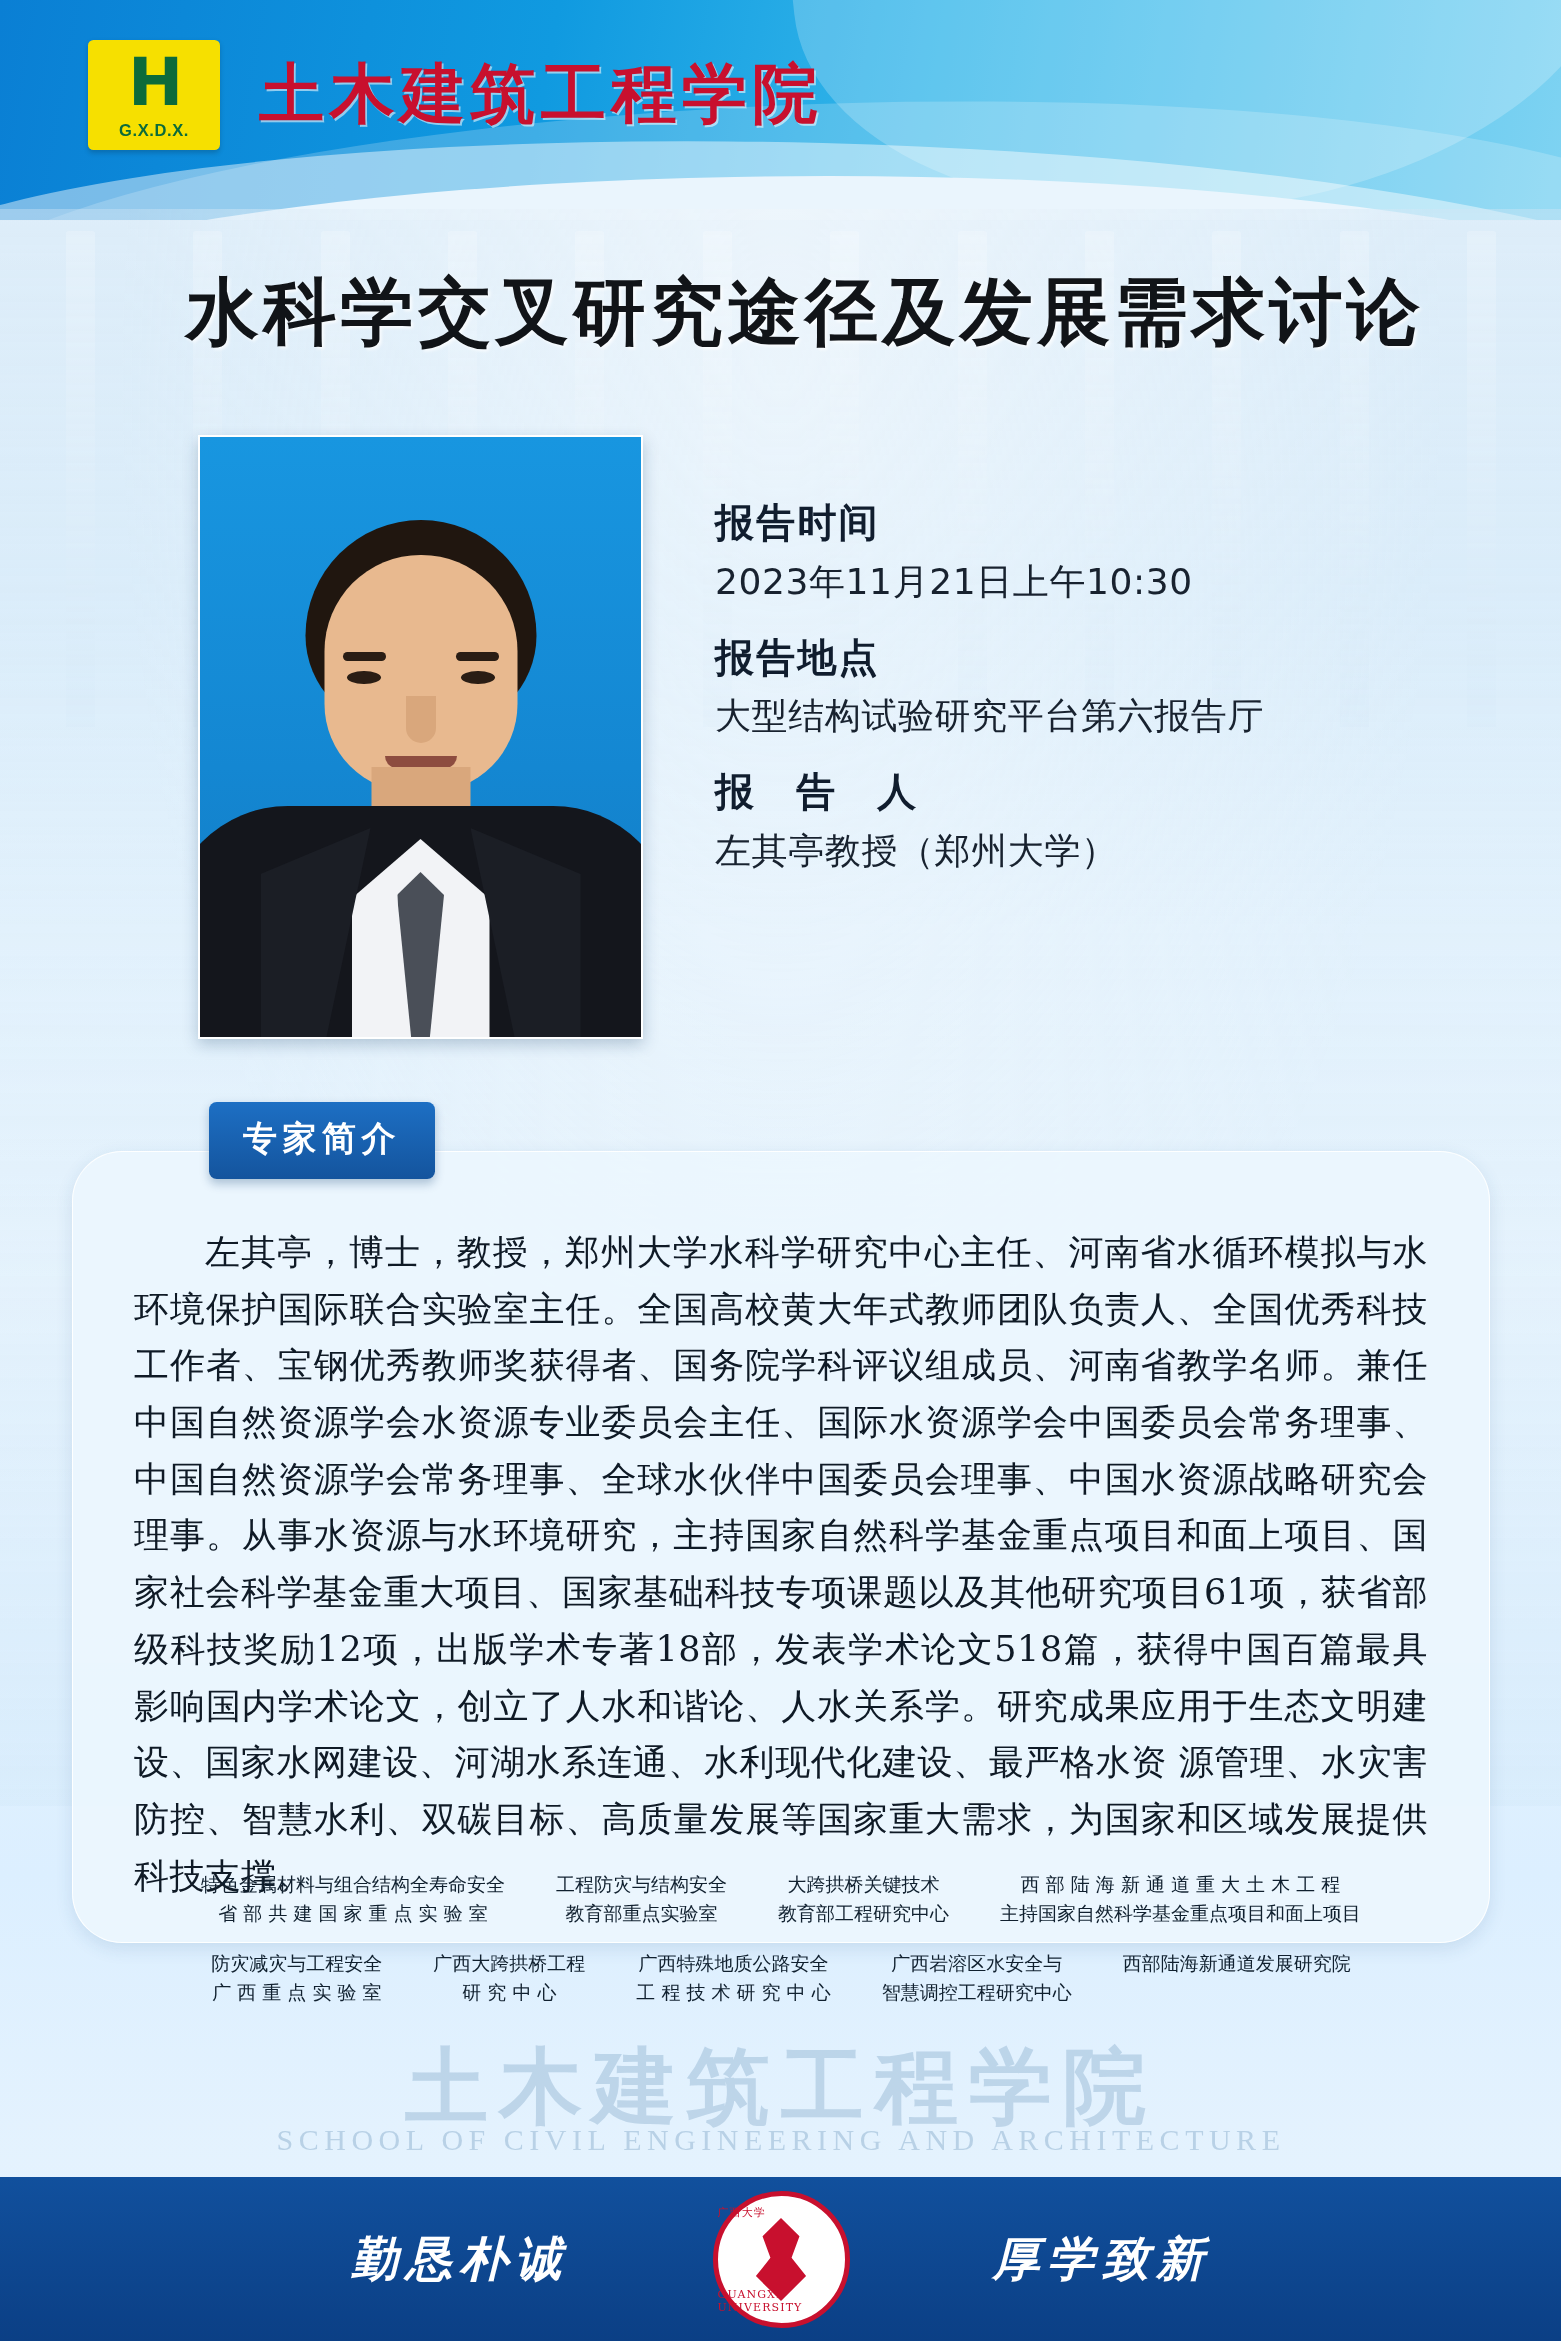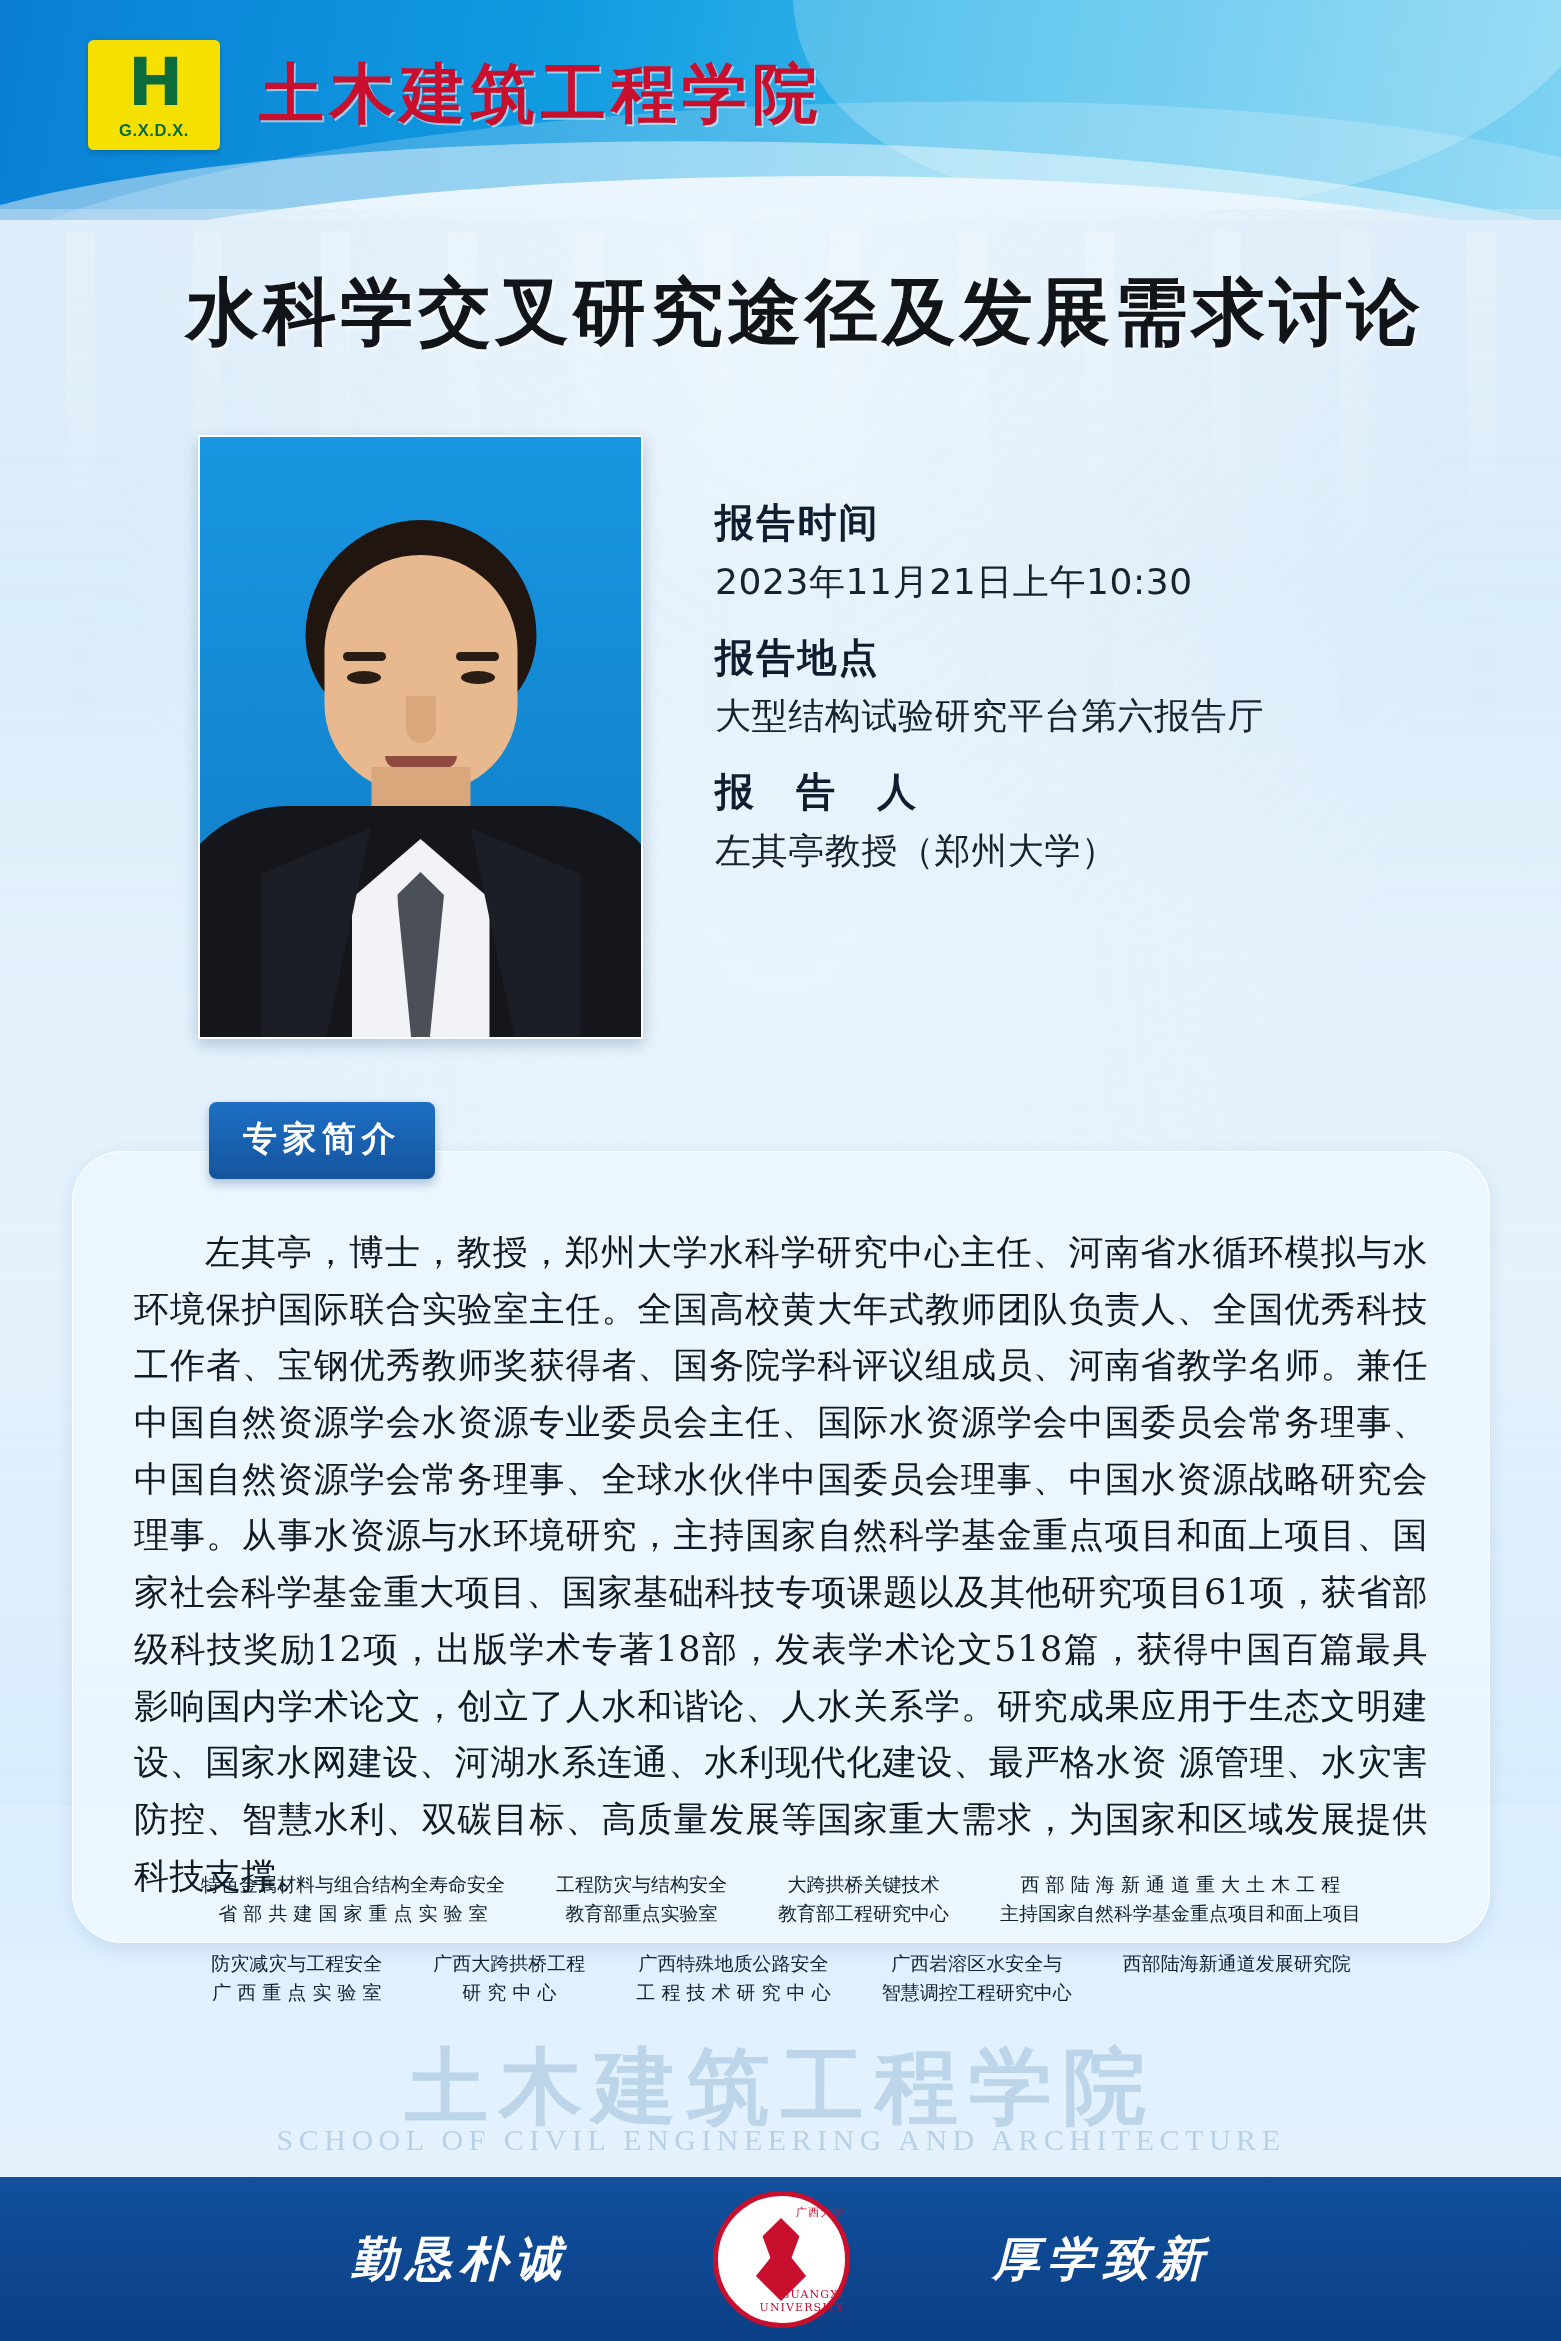--- a/index.html
+++ b/index.html
@@ -423,21 +423,21 @@
   }
   .seal-inner {
     width: 66px;
     height: 83px;
     background: #c8102e;
     clip-path: polygon(50% 0, 78% 22%, 66% 48%, 88% 70%, 50% 100%, 12% 70%, 34% 48%, 22% 22%);
   }
   .seal-text-top, .seal-text-bottom {
     position: absolute;
     left: 0; right: 0;
-    text-align: right;
+    text-align: left;
     font-family: "DejaVu Serif", serif;
     font-size: 11px;
     color: #c8102e;
     letter-spacing: 1.1px;
   }
   .seal-text-top { top: 8.8px; }
   .seal-text-bottom { bottom: 8.8px; }
 </style>
 </head>
 <body>

